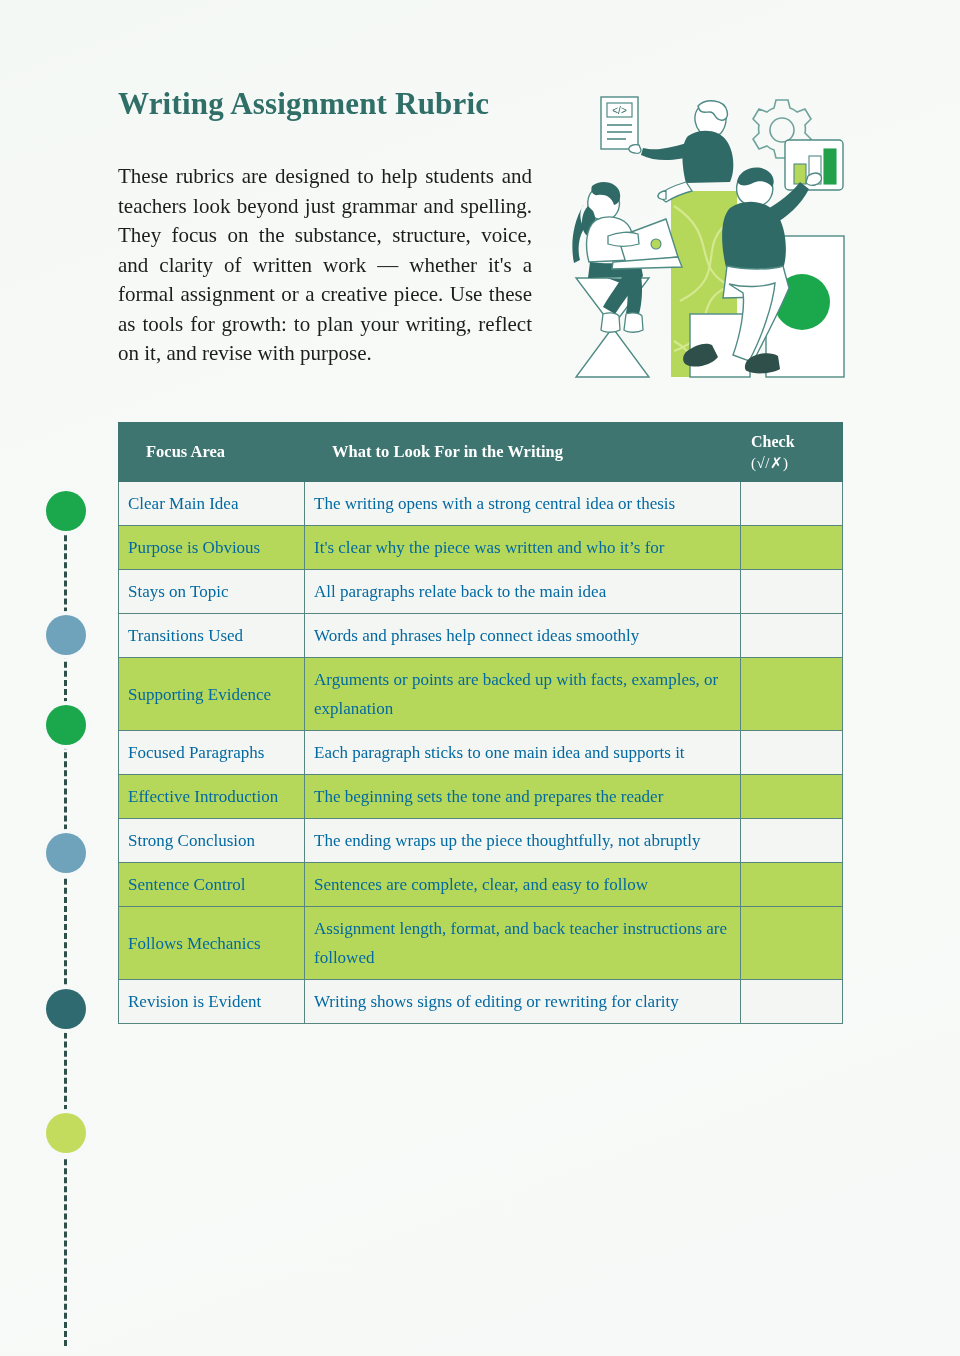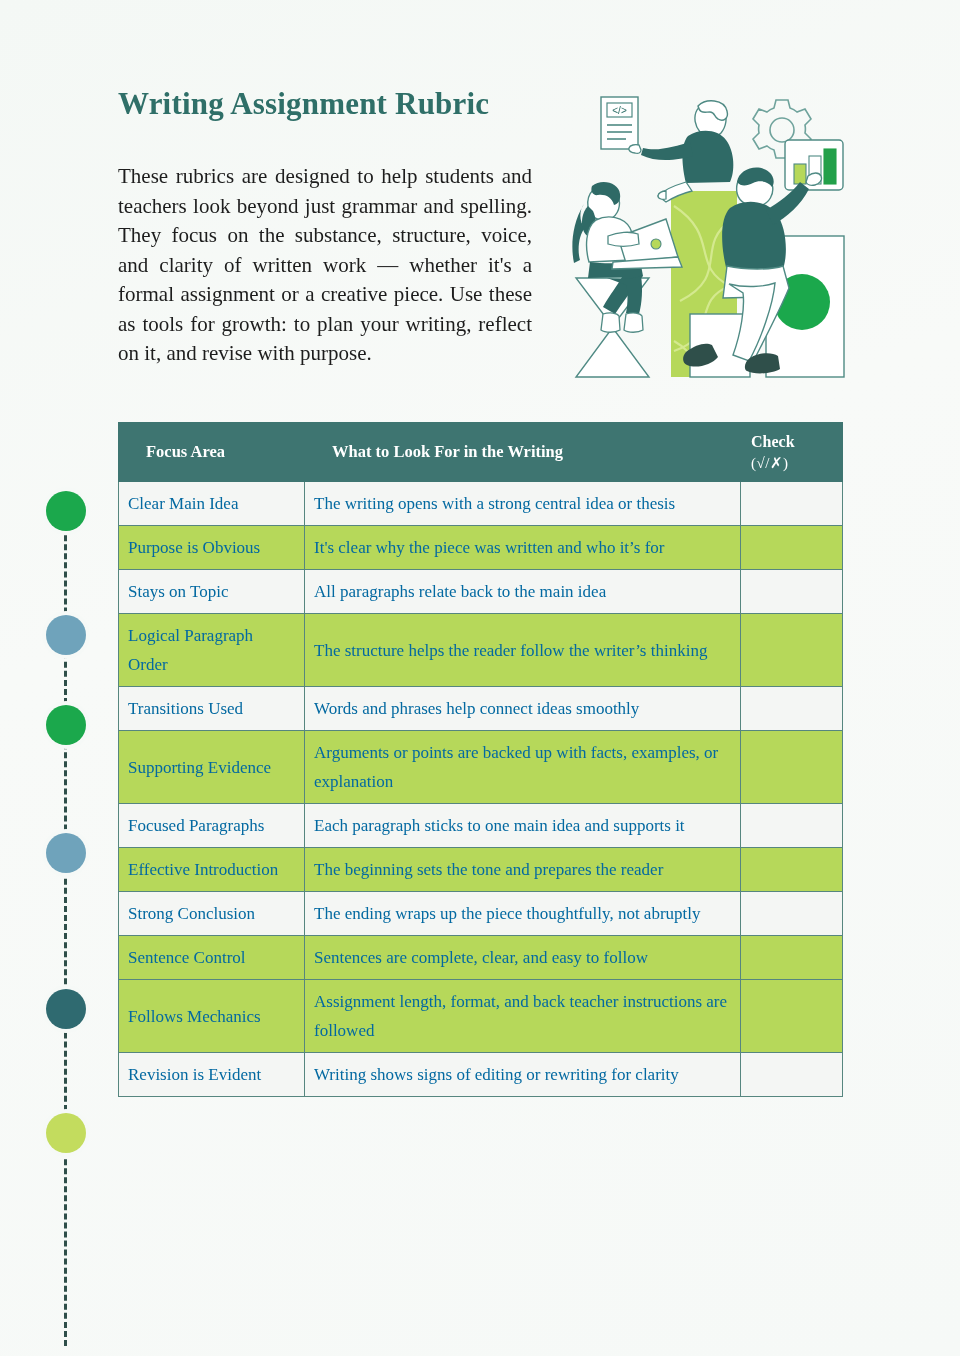--- a/index.html
+++ b/index.html
@@ -273,25 +273,20 @@
         <tr class="alt">
           <td class="cell-focus">Purpose is Obvious</td>
           <td class="cell-desc">It's clear why the piece was written and who it’s for</td>
           <td class="cell-mark">&nbsp;</td>
         </tr>
         <tr class="plain">
           <td class="cell-focus">Stays on Topic</td>
           <td class="cell-desc">All paragraphs relate back to the main idea</td>
           <td class="cell-mark">&nbsp;</td>
         </tr>
-        <tr class="alt">
-          <td class="cell-focus">Logical Paragraph Order</td>
-          <td class="cell-desc">The structure helps the reader follow the writer’s thinking</td>
-          <td class="cell-mark">&nbsp;</td>
-        </tr>
         <tr class="plain">
           <td class="cell-focus">Transitions Used</td>
           <td class="cell-desc">Words and phrases help connect ideas smoothly</td>
           <td class="cell-mark">&nbsp;</td>
         </tr>
         <tr class="alt">
           <td class="cell-focus">Supporting Evidence</td>
           <td class="cell-desc">Arguments or points are backed up with facts, examples, or explanation</td>
           <td class="cell-mark">&nbsp;</td>
         </tr>

